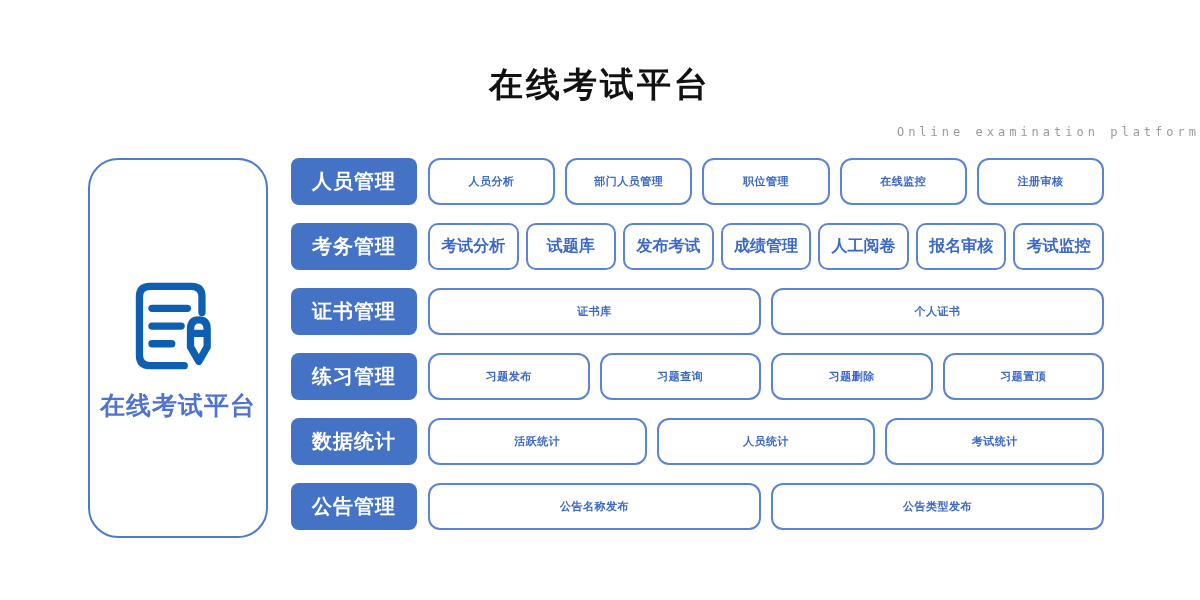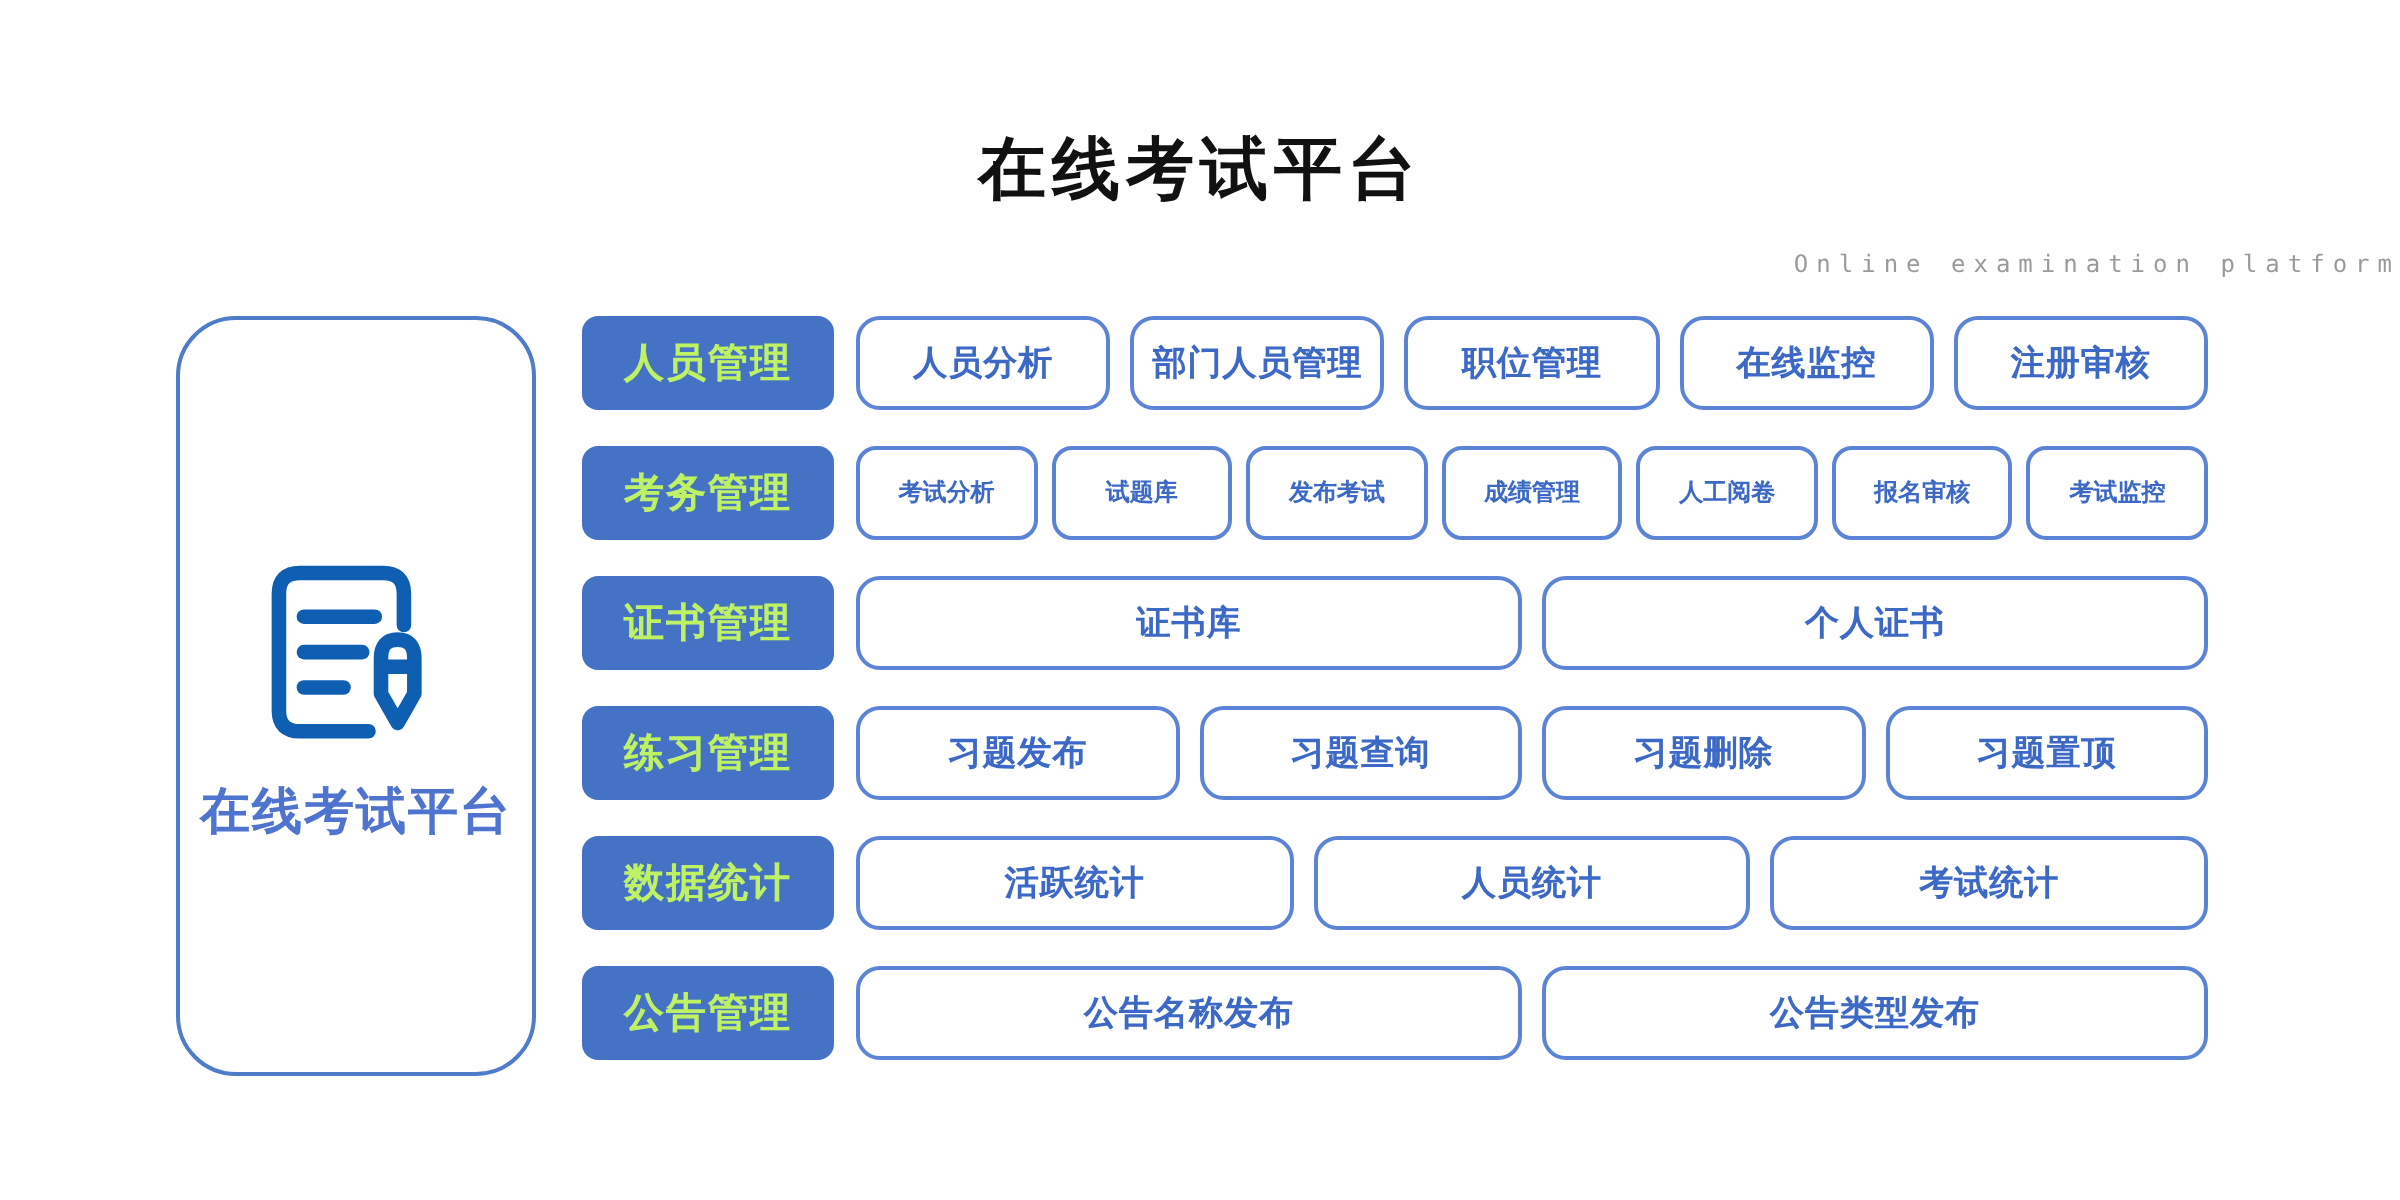--- a/index.html
+++ b/index.html
@@ -26,30 +26,30 @@
     border:2px solid var(--card-border);border-radius:30px;background:#ffffff;
     display:flex;flex-direction:column;align-items:center;justify-content:center;}
   .left-card .icon{width:100px;height:100px;margin-bottom:14px;}
   .left-card .card-label{font-size:25px;font-weight:bold;color:var(--card-text);
     letter-spacing:1px;white-space:nowrap;}
 
   .rows{position:absolute;left:291px;top:158px;width:813px;
     display:flex;flex-direction:column;gap:18px;}
   .row{display:flex;height:47px;gap:11px;}
   .cat{flex:0 0 126px;background:var(--primary);border-radius:8px;
-    color:#bef264;font-size:20px;font-weight:bold;letter-spacing:1px;
+    color:#ffffff;font-size:20px;font-weight:bold;letter-spacing:1px;
     display:flex;align-items:center;justify-content:center;white-space:nowrap;
     cursor:pointer;}
   .items{flex:1;display:flex;gap:10px;}
   .row.dense .items{gap:7px;}
   .item{flex:1;background:#ffffff;border:2px solid var(--item-border);
-    border-radius:12px;color:var(--item-text);font-size:17px;font-weight:bold;
+    border-radius:12px;color:var(--item-text);font-size:11px;font-weight:bold;
     display:flex;align-items:center;justify-content:center;white-space:nowrap;
     letter-spacing:0.5px;cursor:pointer;}
-  .row.dense .item{font-size:12px;border-radius:10px;letter-spacing:0;}
+  .row.dense .item{font-size:16px;border-radius:10px;letter-spacing:0;}
 </style>
 </head>
 <body>
 
 <div class="canvas">
 
   <div class="title">在线考试平台</div>
   <div class="subtitle">Online examination platform</div>
 
   <div class="left-card">

